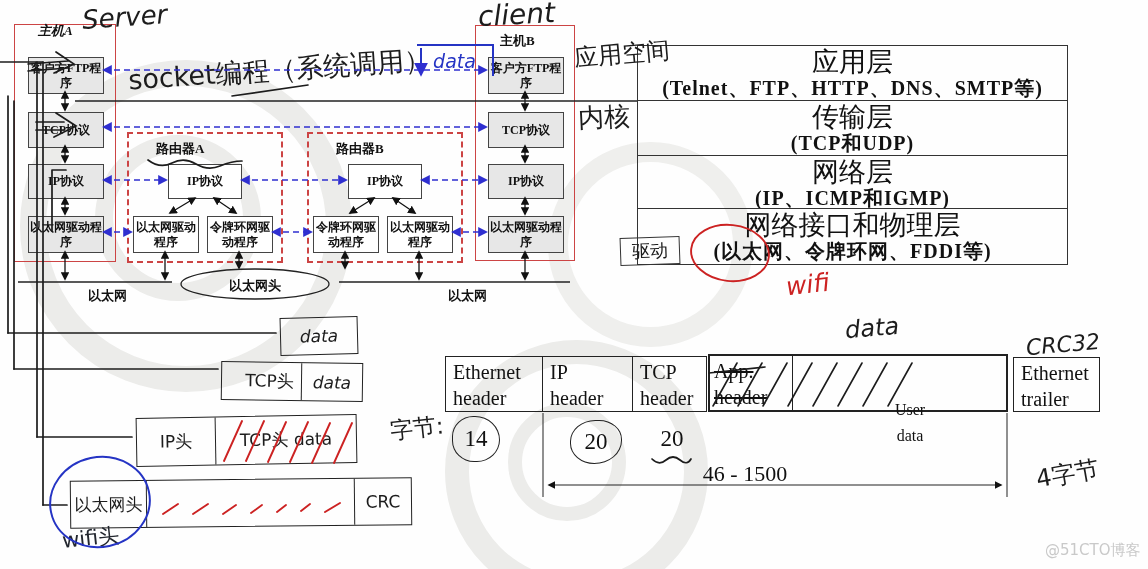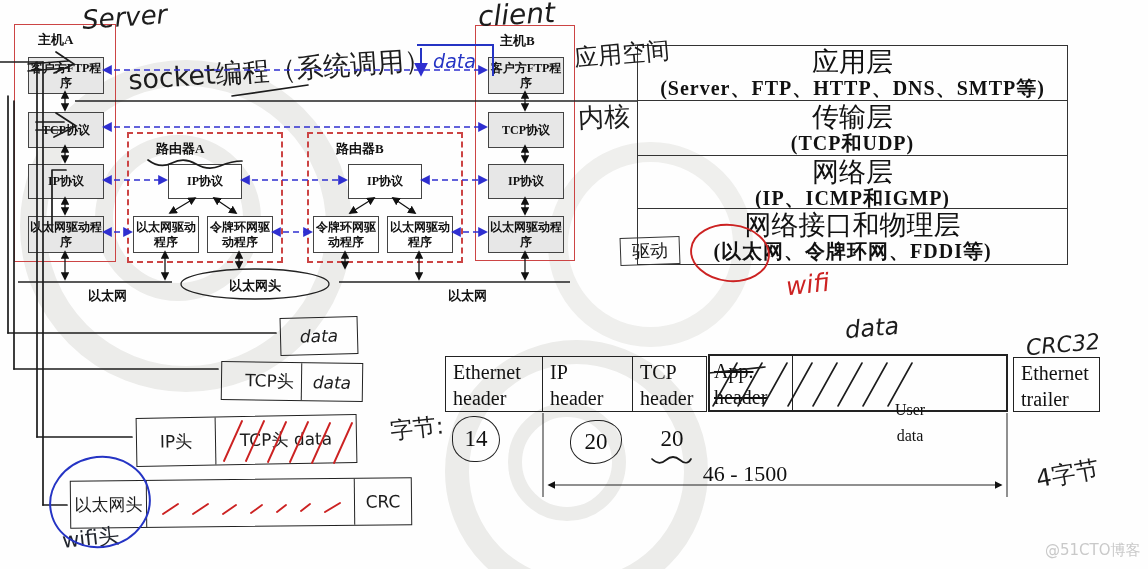--- a/index.html
+++ b/index.html
@@ -52,21 +52,21 @@
 
 <div id="page">
 
   <div class="wm" style="left:20px;top:60px;width:280px;height:280px;border:26px solid #ececea;"></div>
   <div class="wm" style="left:95px;top:135px;width:130px;height:130px;border:18px solid #ececea;"></div>
   <div class="wm" style="left:548px;top:142px;width:165px;height:165px;border:20px solid #efefed;"></div>
   <div class="wm" style="left:445px;top:340px;width:215px;height:215px;border:24px solid #ececea;"></div>
   <div class="wm" style="left:508px;top:403px;width:90px;height:90px;border:14px solid #ececea;"></div>
 
   <div class="redbox" style="left:14px;top:24px;width:100px;height:236px;"></div>
-  <div class="grouptitle" style="left:38px;top:31px;">主机A</div>
+  <div class="grouptitle" style="left:38px;top:22px;font-style:italic;">主机A</div>
   <div class="nbox" style="left:28px;top:57px;width:74px;height:35px;">客户方FTP程序</div>
   <div class="nbox" style="left:28px;top:112px;width:74px;height:34px;">TCP协议</div>
   <div class="nbox" style="left:28px;top:164px;width:74px;height:33px;">IP协议</div>
   <div class="nbox" style="left:28px;top:216px;width:74px;height:35px;">以太网驱动程序</div>
 
   <div class="reddash" style="left:127px;top:132px;width:152px;height:127px;"></div>
   <div class="grouptitle" style="left:156px;top:140px;">路由器A</div>
   <div class="nbox white" style="left:168px;top:164px;width:72px;height:33px;">IP协议</div>
   <div class="nbox white" style="left:133px;top:216px;width:64px;height:35px;">以太网驱动程序</div>
   <div class="nbox white" style="left:207px;top:216px;width:64px;height:35px;">令牌环网驱动程序</div>
@@ -84,21 +84,21 @@
   <div class="nbox" style="left:488px;top:164px;width:74px;height:33px;">IP协议</div>
   <div class="nbox" style="left:488px;top:216px;width:74px;height:35px;">以太网驱动程序</div>
 
   <div class="netlabel" style="left:88px;top:287px;">以太网</div>
   <div class="netlabel" style="left:218px;top:277px;width:74px;text-align:center;">以太网头</div>
   <div class="netlabel" style="left:448px;top:287px;">以太网</div>
 
   <div id="ptable" style="left:637px;top:45px;width:429px;height:218px;">
     <div class="prow" style="height:55px;">
       <div class="ptitle">应用层</div>
-      <div class="psub">(Server、FTP、HTTP、DNS、SMTP等)</div>
+      <div class="psub">(Telnet、FTP、HTTP、DNS、SMTP等)</div>
     </div>
     <div class="prow" style="height:55px;font-family:Liberation Serif, serif;">
       <div class="ptitle">传输层</div>
       <div class="psub">(TCP和UDP)</div>
     </div>
     <div class="prow" style="height:53px;">
       <div class="ptitle">网络层</div>
       <div class="psub">(IP、ICMP和IGMP)</div>
     </div>
     <div class="prow" style="height:53px;">

